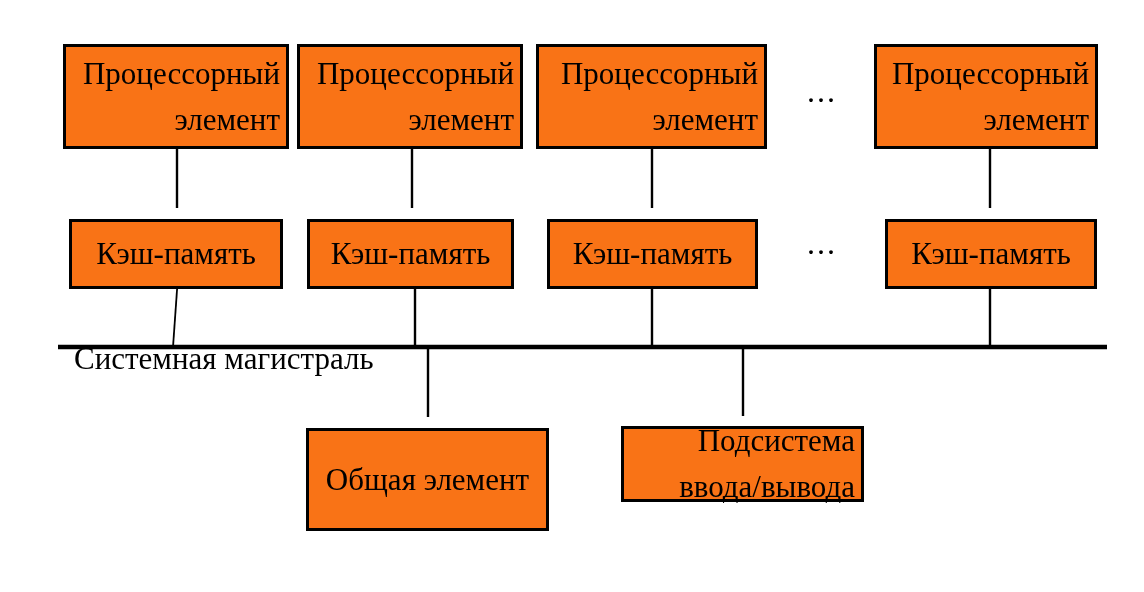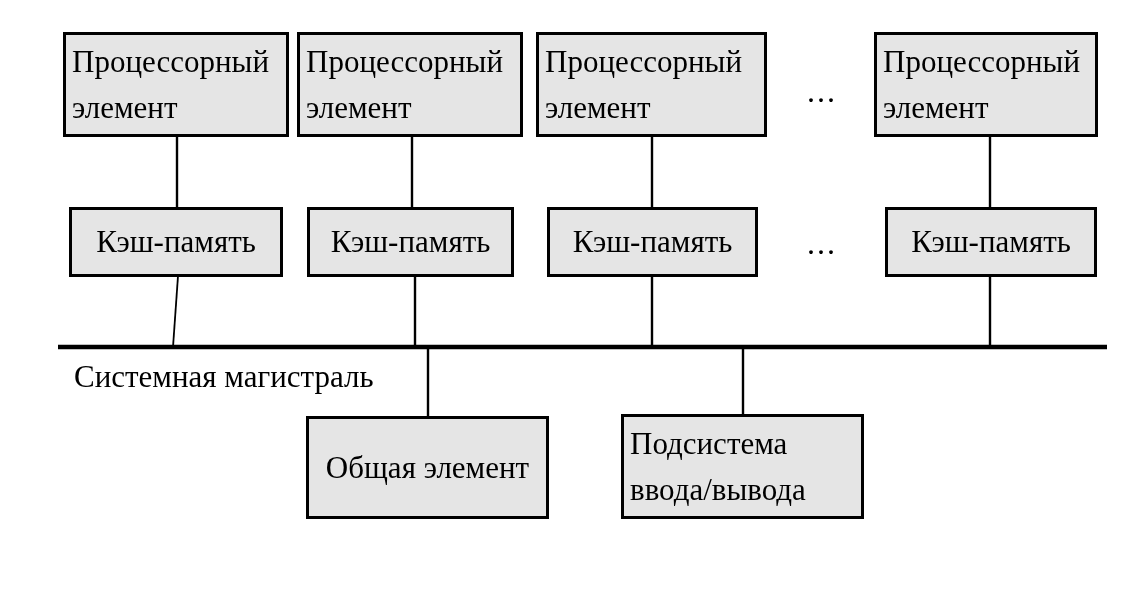--- a/index.html
+++ b/index.html
@@ -20,28 +20,29 @@
     position: absolute;
     left: 0;
     top: 0;
     width: 1144px;
     height: 592px;
   }
   .box {
     position: absolute;
     box-sizing: border-box;
     border: 3px solid #000000;
-    background: #e5e5e5;
+    background: #f97316;
     display: flex;
     align-items: center;
     justify-content: center;
-    text-align: left;
+    text-align: right;
     font-size: 31px;
     line-height: 1.48;
     padding: 0 6px;
+    margin-top: 12px;
   }
   .dots {
     position: absolute;
     font-size: 32px;
     line-height: 31px;
     text-align: center;
     letter-spacing: 2px;
   }
   .bus-label {
     position: absolute;
@@ -80,18 +81,18 @@
 
   <span class="dots" style="left:798px; top:76px; width:48px;">...</span>
 
   <div class="box" style="left:69px; top:207px; width:214px; height:70px;">Кэш-память</div>
   <div class="box" style="left:307px; top:207px; width:207px; height:70px;">Кэш-память</div>
   <div class="box" style="left:547px; top:207px; width:211px; height:70px;">Кэш-память</div>
   <div class="box" style="left:885px; top:207px; width:212px; height:70px;">Кэш-память</div>
 
   <span class="dots" style="left:798px; top:228px; width:48px;">...</span>
 
-  <div class="bus-label" style="left:74px; top:358px;">Системная магистраль</div>
+  <div class="bus-label" style="left:74px; top:340px;">Системная магистраль</div>
 
   <div class="box" style="left:306px; top:416px; width:243px; height:103px;">Общая элемент</div>
-  <div class="box" style="left:621px; top:414px; width:243px; height:105px;">Подсистема ввода/вывода</div>
+  <div class="box" style="left:621px; top:414px; width:243px; height:76px;">Подсистема ввода/вывода</div>
 
 </div>
 
 </body></html>

